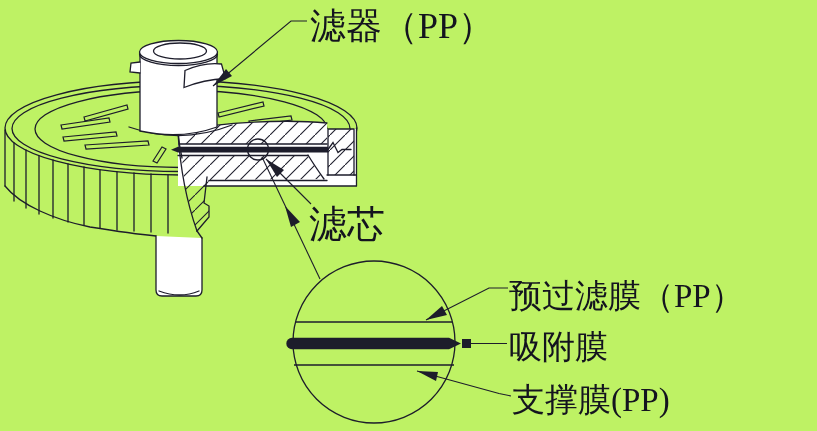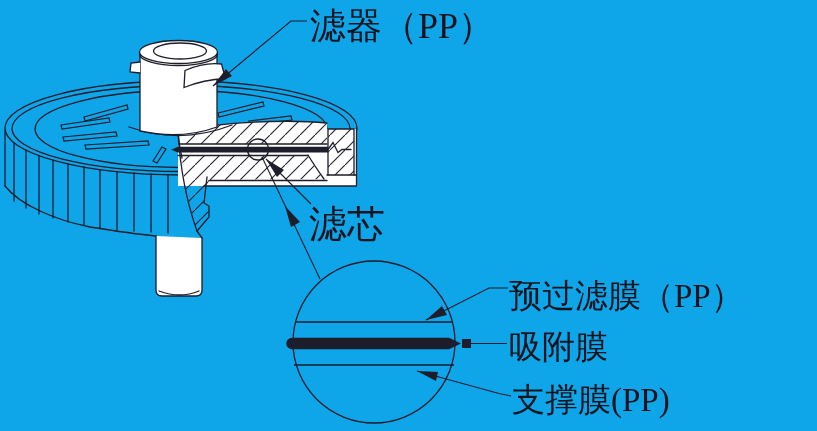--- a/index.html
+++ b/index.html
@@ -1,16 +1,16 @@
 <!DOCTYPE html>
 <html><head>
 <meta charset="utf-8">
 <style>
   html,body{margin:0;padding:0;background:#ffffff;}
-  .stage{position:relative;width:817px;height:431px;background:#0ea5e9;overflow:hidden;
+  .stage{position:relative;width:817px;height:431px;background:#bef264;overflow:hidden;
          font-family:"Liberation Serif","DejaVu Serif",serif;}
   svg{position:absolute;left:0;top:0;}
   svg text{fill:#14141f;font-family:"Liberation Serif","DejaVu Serif",serif;}
   .lbl-big{font-size:36px;}
   .lbl-core{font-size:38px;}
   .lbl-layer{font-size:33px;}
 </style>
 </head>
 <body>
 

